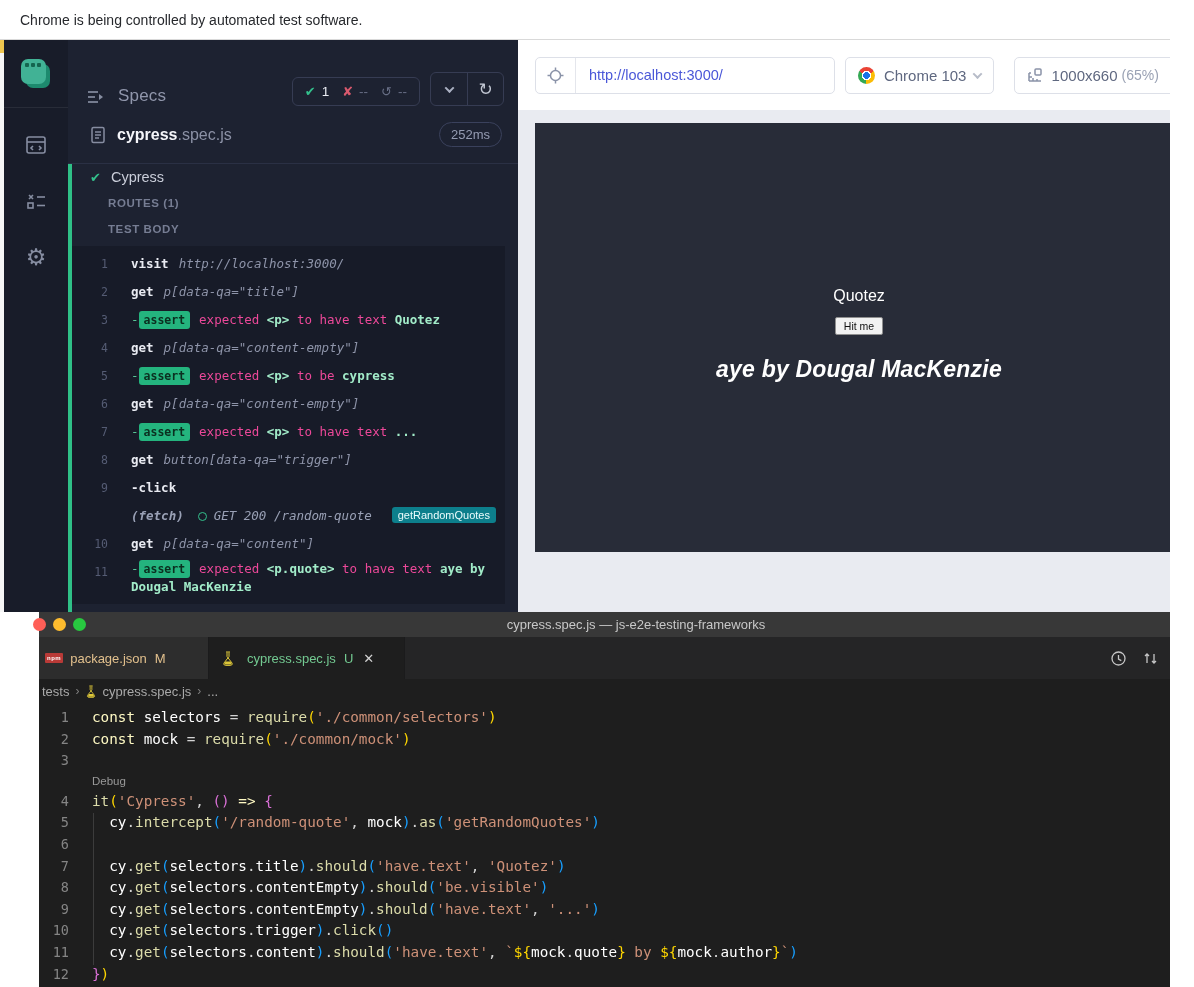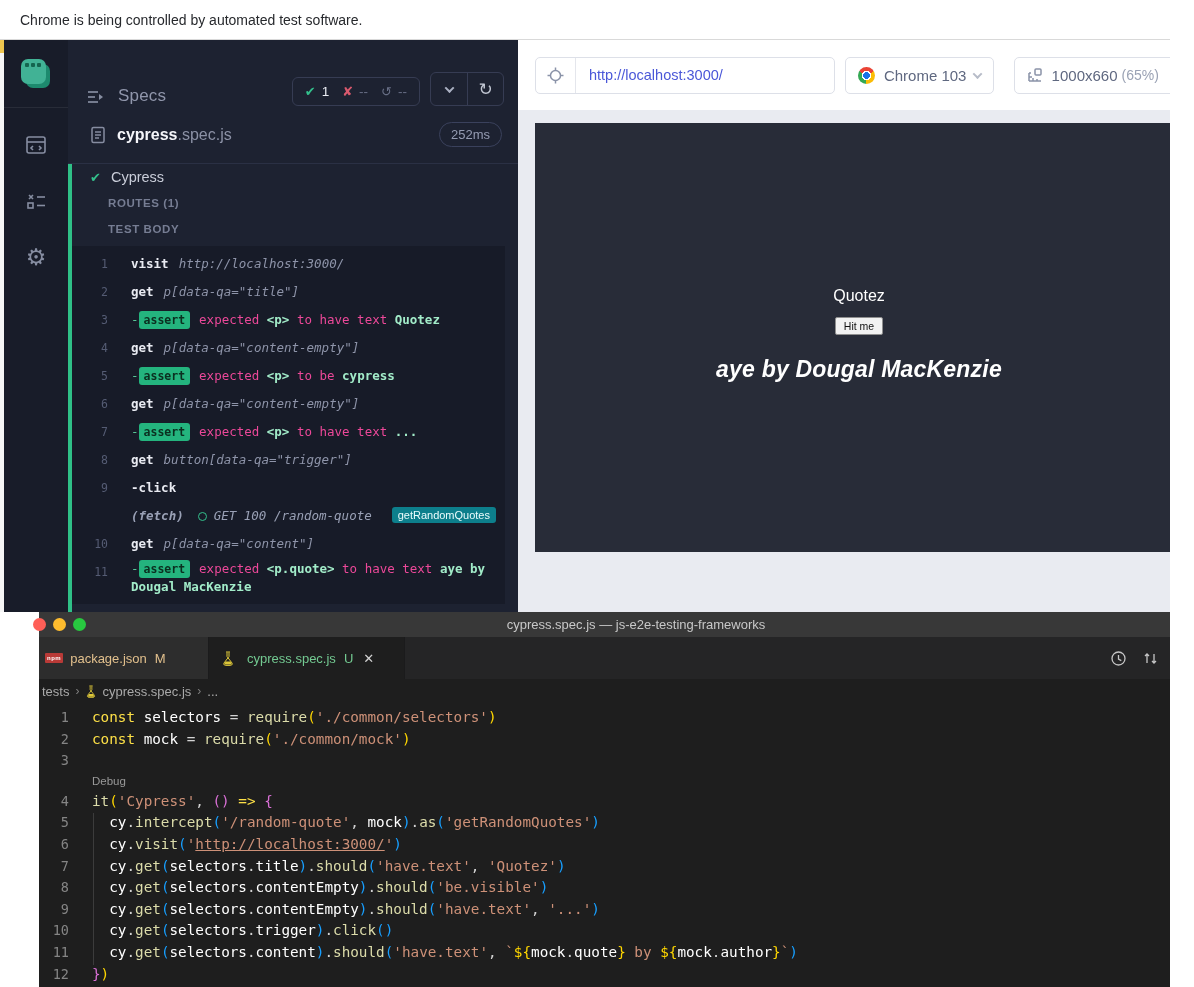--- a/index.html
+++ b/index.html
@@ -139,21 +139,21 @@
   .vs-breadcrumb .sep { margin:0 6px; color:#7f7f7f; font-size:12px; }
   .flask { margin-right:5px; }
 
   .vs-code { position:relative; padding-top:4px; font-family:"DejaVu Sans Mono", monospace; font-size:14.3px; }
   .code-line { display:flex; height:21.6px; line-height:21.6px; white-space:pre; }
   .code-line.lens { height:19px; line-height:19px; }
   .gutter { flex:0 0 30px; text-align:right; color:#858585; font-size:13.5px; }
   .codebody { padding-left:23px; }
   .lens-text { padding-left:53px; color:#999999; font-size:11.5px; font-family:"Liberation Sans", sans-serif; }
   .indent-guide { position:absolute; left:54px; top:110px; width:1px; height:152px; background:#3c3c3c; }
-  .tk-kw{color:#fde047} .tk-var{color:#ffffff} .tk-fn{color:#dcdcaa} .tk-str{color:#ce9178}
+  .tk-kw{color:#fef9c3} .tk-var{color:#ffffff} .tk-fn{color:#dcdcaa} .tk-str{color:#ce9178}
   .tk-p{color:#d4d4d4} .tk-b1{color:#ffd700} .tk-b2{color:#da70d6} .tk-b3{color:#179fff}
   .tk-link{color:#ce9178; text-decoration:underline}
 </style>
 </head>
 <body>
 
 <div id="stage">
 
   <div class="banner">
     <span class="banner-text">Chrome is being controlled by automated test software.</span>
@@ -287,21 +287,21 @@
             <span class="cmd-num">8</span>
             <div class="cmd-body"><span class="cmd-method">get</span><span class="cmd-msg">button[data-qa="trigger"]</span></div>
           </div>
           <div class="cmd-row">
             <span class="cmd-num">9</span>
             <div class="cmd-body"><span class="cmd-method">-click</span></div>
           </div>
           <div class="cmd-row fetch">
             <span class="cmd-num"></span>
             <span class="fetch-badge">getRandomQuotes</span>
-            <div class="cmd-body"><span class="fetch-label">(fetch)</span><span class="fetch-circle"></span><span class="fetch-status">GET 100 /random-quote</span></div>
+            <div class="cmd-body"><span class="fetch-label">(fetch)</span><span class="fetch-circle"></span><span class="fetch-status">GET 200 /random-quote</span></div>
           </div>
           <div class="cmd-row">
             <span class="cmd-num">10</span>
             <div class="cmd-body"><span class="cmd-method">get</span><span class="cmd-msg">p[data-qa="content"]</span></div>
           </div>
           <div class="cmd-row">
             <span class="cmd-num">11</span>
             <div class="cmd-body"><span class="a-dash">-</span><span class="assert-badge">assert</span><span class="assert-text">expected </span><span class="assert-strong">&lt;p.quote&gt;</span><span class="assert-text"> to have text </span><span class="assert-strong">aye by Dougal MacKenzie</span></div>
           </div>
         </div>
@@ -410,21 +410,21 @@
     </div>
 
     <div class="vs-code" id="code-lines">
       <div class="indent-guide"></div>
     <div class="code-line"><span class="gutter">1</span><span class="codebody"><span class="tk-kw">const </span><span class="tk-var">selectors</span><span class="tk-p"> = </span><span class="tk-fn">require</span><span class="tk-b1">(</span><span class="tk-str">'./common/selectors'</span><span class="tk-b1">)</span></span></div>
         <div class="code-line"><span class="gutter">2</span><span class="codebody"><span class="tk-kw">const </span><span class="tk-var">mock</span><span class="tk-p"> = </span><span class="tk-fn">require</span><span class="tk-b1">(</span><span class="tk-str">'./common/mock'</span><span class="tk-b1">)</span></span></div>
         <div class="code-line"><span class="gutter">3</span><span class="codebody"></span></div>
         <div class="code-line lens"><span class="lens-text">Debug</span></div>
         <div class="code-line"><span class="gutter">4</span><span class="codebody"><span class="tk-fn">it</span><span class="tk-b1">(</span><span class="tk-str">'Cypress'</span><span class="tk-p">, </span><span class="tk-b2">()</span><span class="tk-kw"> =&gt; </span><span class="tk-b2">{</span></span></div>
         <div class="code-line"><span class="gutter">5</span><span class="codebody"><span class="tk-p">  </span><span class="tk-var">cy</span><span class="tk-p">.</span><span class="tk-fn">intercept</span><span class="tk-b3">(</span><span class="tk-str">'/random-quote'</span><span class="tk-p">, </span><span class="tk-var">mock</span><span class="tk-b3">)</span><span class="tk-p">.</span><span class="tk-fn">as</span><span class="tk-b3">(</span><span class="tk-str">'getRandomQuotes'</span><span class="tk-b3">)</span></span></div>
-        <div class="code-line"><span class="gutter">6</span><span class="codebody"><span class="tk-p">  </span><span class="tk-var">cy</span><span class="tk-p">.</span><span class="tk-fn">visit</span><span class="tk-b3">(</span><span class="tk-str">'</span><span class="tk-link">http://localhost:3000/</span><span class="tk-str">'</span><span class="tk-b3">)</span></span></div>
+        <div class="code-line"><span class="gutter">6</span></div>
         <div class="code-line"><span class="gutter">7</span><span class="codebody"><span class="tk-p">  </span><span class="tk-var">cy</span><span class="tk-p">.</span><span class="tk-fn">get</span><span class="tk-b3">(</span><span class="tk-var">selectors</span><span class="tk-p">.</span><span class="tk-var">title</span><span class="tk-b3">)</span><span class="tk-p">.</span><span class="tk-fn">should</span><span class="tk-b3">(</span><span class="tk-str">'have.text'</span><span class="tk-p">, </span><span class="tk-str">'Quotez'</span><span class="tk-b3">)</span></span></div>
         <div class="code-line"><span class="gutter">8</span><span class="codebody"><span class="tk-p">  </span><span class="tk-var">cy</span><span class="tk-p">.</span><span class="tk-fn">get</span><span class="tk-b3">(</span><span class="tk-var">selectors</span><span class="tk-p">.</span><span class="tk-var">contentEmpty</span><span class="tk-b3">)</span><span class="tk-p">.</span><span class="tk-fn">should</span><span class="tk-b3">(</span><span class="tk-str">'be.visible'</span><span class="tk-b3">)</span></span></div>
         <div class="code-line"><span class="gutter">9</span><span class="codebody"><span class="tk-p">  </span><span class="tk-var">cy</span><span class="tk-p">.</span><span class="tk-fn">get</span><span class="tk-b3">(</span><span class="tk-var">selectors</span><span class="tk-p">.</span><span class="tk-var">contentEmpty</span><span class="tk-b3">)</span><span class="tk-p">.</span><span class="tk-fn">should</span><span class="tk-b3">(</span><span class="tk-str">'have.text'</span><span class="tk-p">, </span><span class="tk-str">'...'</span><span class="tk-b3">)</span></span></div>
         <div class="code-line"><span class="gutter">10</span><span class="codebody"><span class="tk-p">  </span><span class="tk-var">cy</span><span class="tk-p">.</span><span class="tk-fn">get</span><span class="tk-b3">(</span><span class="tk-var">selectors</span><span class="tk-p">.</span><span class="tk-var">trigger</span><span class="tk-b3">)</span><span class="tk-p">.</span><span class="tk-fn">click</span><span class="tk-b3">()</span></span></div>
         <div class="code-line"><span class="gutter">11</span><span class="codebody"><span class="tk-p">  </span><span class="tk-var">cy</span><span class="tk-p">.</span><span class="tk-fn">get</span><span class="tk-b3">(</span><span class="tk-var">selectors</span><span class="tk-p">.</span><span class="tk-var">content</span><span class="tk-b3">)</span><span class="tk-p">.</span><span class="tk-fn">should</span><span class="tk-b3">(</span><span class="tk-str">'have.text'</span><span class="tk-p">, </span><span class="tk-str">`</span><span class="tk-b1">${</span><span class="tk-var">mock</span><span class="tk-p">.</span><span class="tk-var">quote</span><span class="tk-b1">}</span><span class="tk-str"> by </span><span class="tk-b1">${</span><span class="tk-var">mock</span><span class="tk-p">.</span><span class="tk-var">author</span><span class="tk-b1">}</span><span class="tk-str">`</span><span class="tk-b3">)</span></span></div>
         <div class="code-line"><span class="gutter">12</span><span class="codebody"><span class="tk-b2">}</span><span class="tk-b1">)</span></span></div>
       </div>
   </div>
 
 </div>

